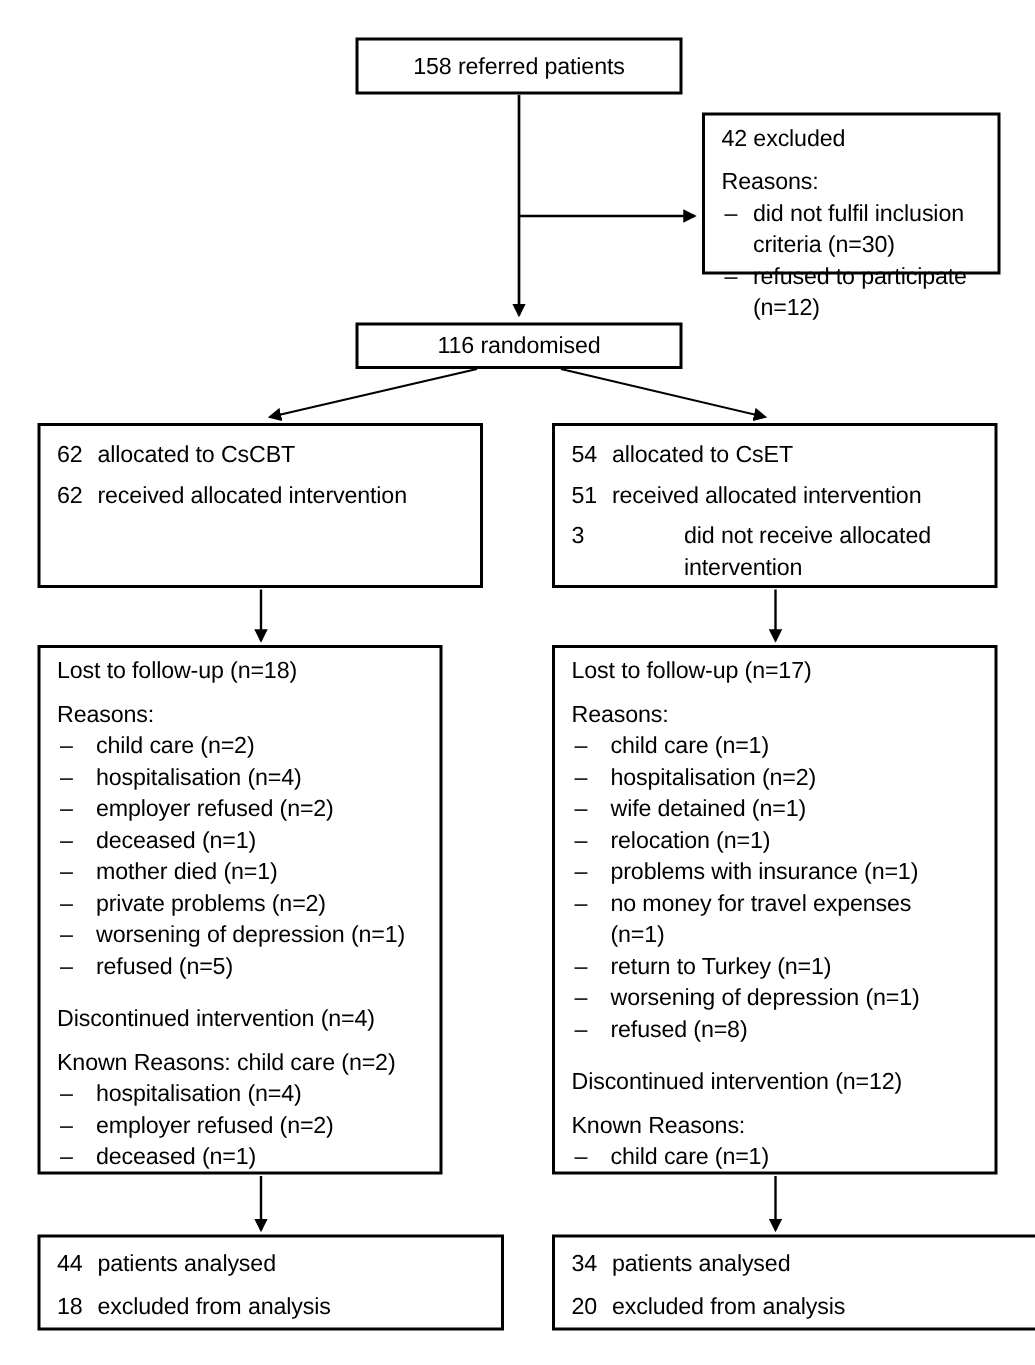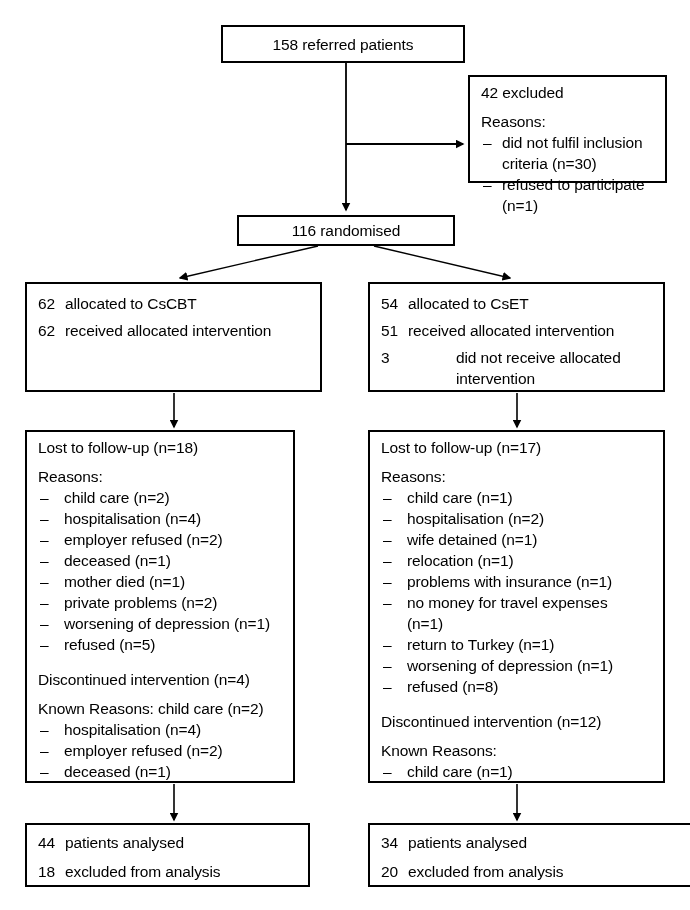--- a/index.html
+++ b/index.html
@@ -80,34 +80,34 @@
     <line x1="346" y1="63" x2="346" y2="210" stroke="#000" stroke-width="1.8" marker-end="url(#arrowhead)"></line>
     <line x1="346" y1="144" x2="463" y2="144" stroke="#000" stroke-width="1.8" marker-end="url(#arrowhead)"></line>
     <line x1="318" y1="246" x2="180" y2="278" stroke="#000" stroke-width="1.4" marker-end="url(#arrowhead)"></line>
     <line x1="374" y1="246" x2="510" y2="278" stroke="#000" stroke-width="1.4" marker-end="url(#arrowhead)"></line>
     <line x1="174" y1="393" x2="174" y2="427" stroke="#000" stroke-width="1.6" marker-end="url(#arrowhead)"></line>
     <line x1="517" y1="393" x2="517" y2="427" stroke="#000" stroke-width="1.6" marker-end="url(#arrowhead)"></line>
     <line x1="174" y1="784" x2="174" y2="820" stroke="#000" stroke-width="1.6" marker-end="url(#arrowhead)"></line>
     <line x1="517" y1="784" x2="517" y2="820" stroke="#000" stroke-width="1.6" marker-end="url(#arrowhead)"></line>
   </svg>
 
-  <div class="box centered" id="box-referred" style="left:221px; top:25px; width:244px; height:38px;">
+  <div class="box centered" id="box-referred" style="left:237px; top:25px; width:218px; height:38px;">
     <span>158 referred patients</span>
   </div>
 
   <div class="box padded" id="box-excluded" style="left:468px; top:75px; width:199px; height:108px;">
     <div>42 excluded</div>
     <div class="para-gap">Reasons:</div>
     <div class="bullet">
       <span class="dash">–</span>
       <span class="btext">did not fulfil inclusion criteria (n=30)</span>
     </div>
     <div class="bullet">
       <span class="dash">–</span>
-      <span class="btext">refused to participate (n=1)</span>
+      <span class="btext">refused to participate (n=12)</span>
     </div>
   </div>
 
   <div class="box centered" id="box-randomised" style="left:237px; top:215px; width:218px; height:31px;">
     <span>116 randomised</span>
   </div>
 
   <div class="box padded" id="box-alloc-left" style="left:25px; top:282px; width:297px; height:110px; padding-top:9px;">
     <div class="numline">
       <span class="num">62</span>
@@ -225,21 +225,21 @@
       <span class="btext">refused (n=8)</span>
     </div>
     <div class="big-gap">Discontinued intervention (n=12)</div>
     <div class="para-gap">Known Reasons:</div>
     <div class="bullet">
       <span class="dash">–</span>
       <span class="btext">child care (n=1)</span>
     </div>
   </div>
 
-  <div class="box padded" id="box-analysed-left" style="left:25px; top:823px; width:285px; height:64px; padding-top:7px;">
+  <div class="box padded" id="box-analysed-left" style="left:25px; top:823px; width:311px; height:64px; padding-top:7px;">
     <div class="numline gapline">
       <span class="num">44</span>
       <span class="ntext">patients analysed</span>
     </div>
     <div class="numline gapline">
       <span class="num">18</span>
       <span class="ntext">excluded from analysis</span>
     </div>
   </div>
 

